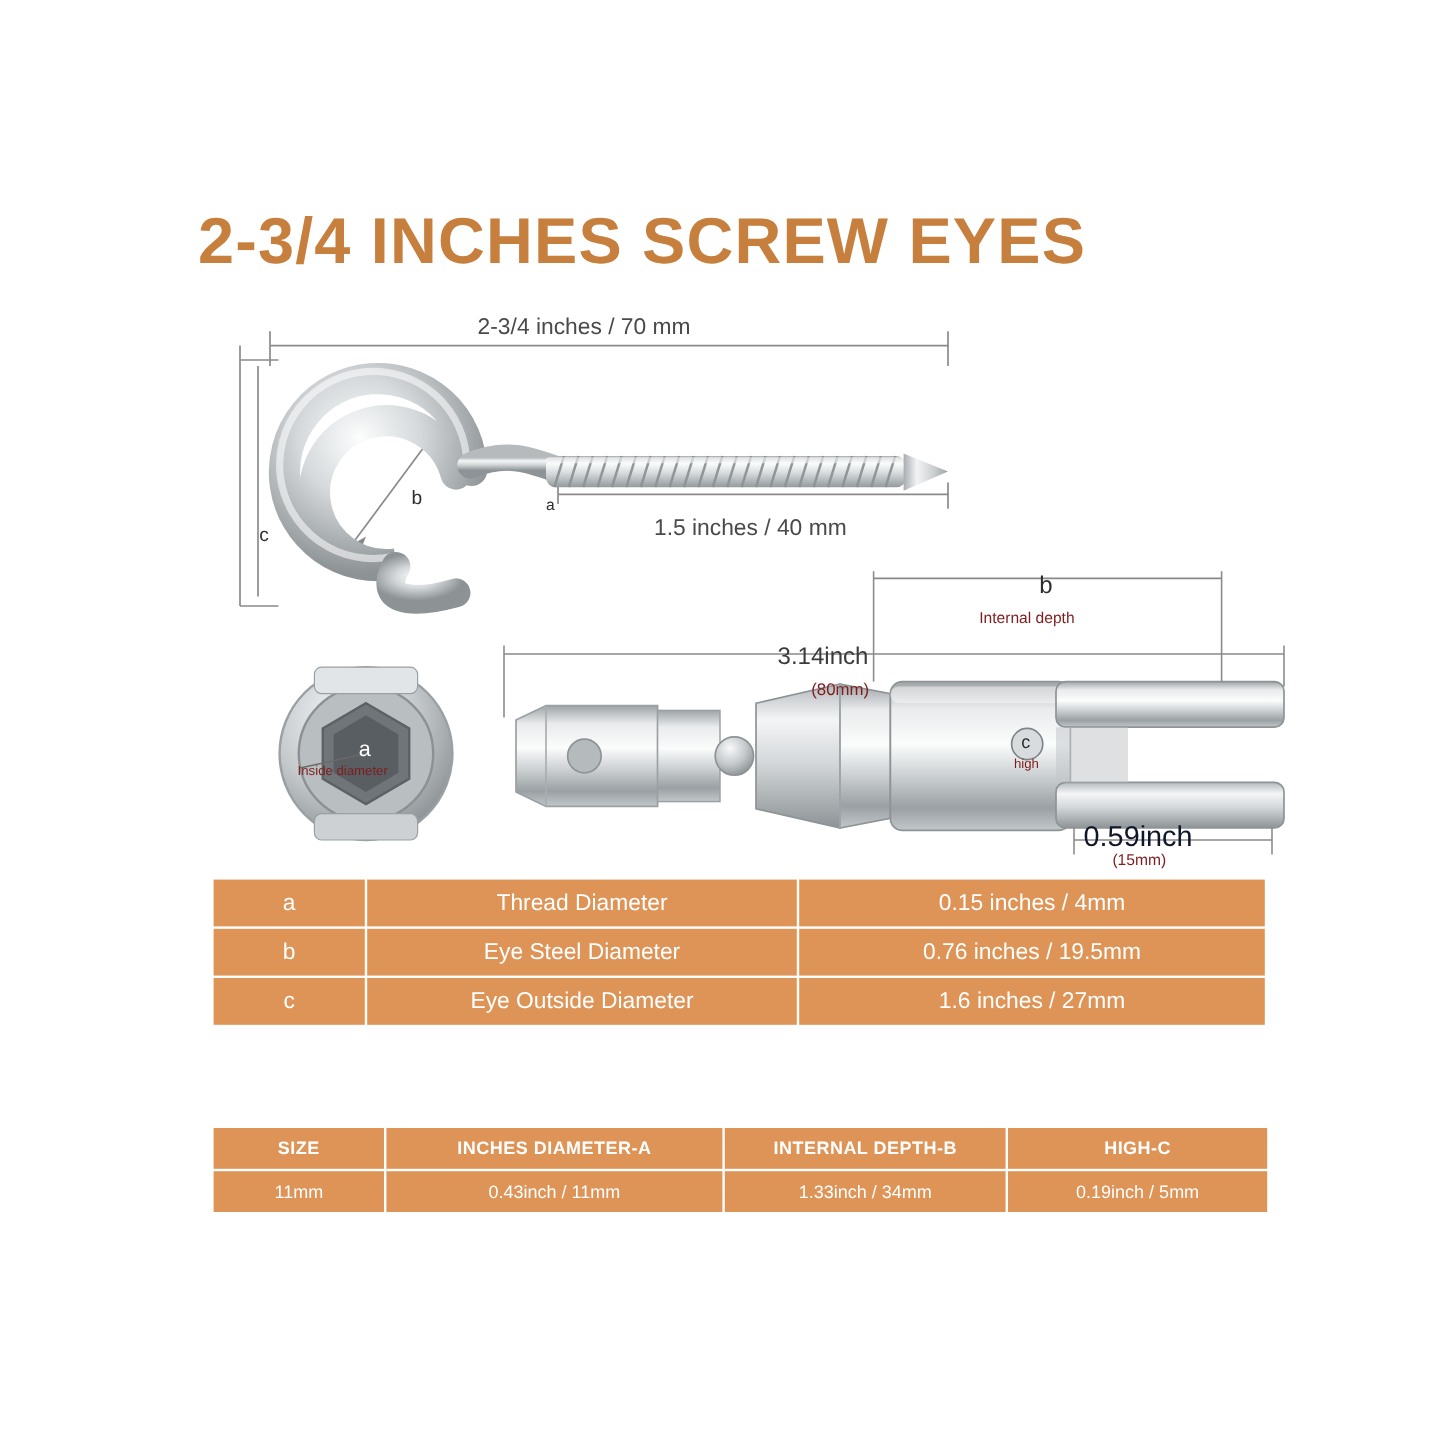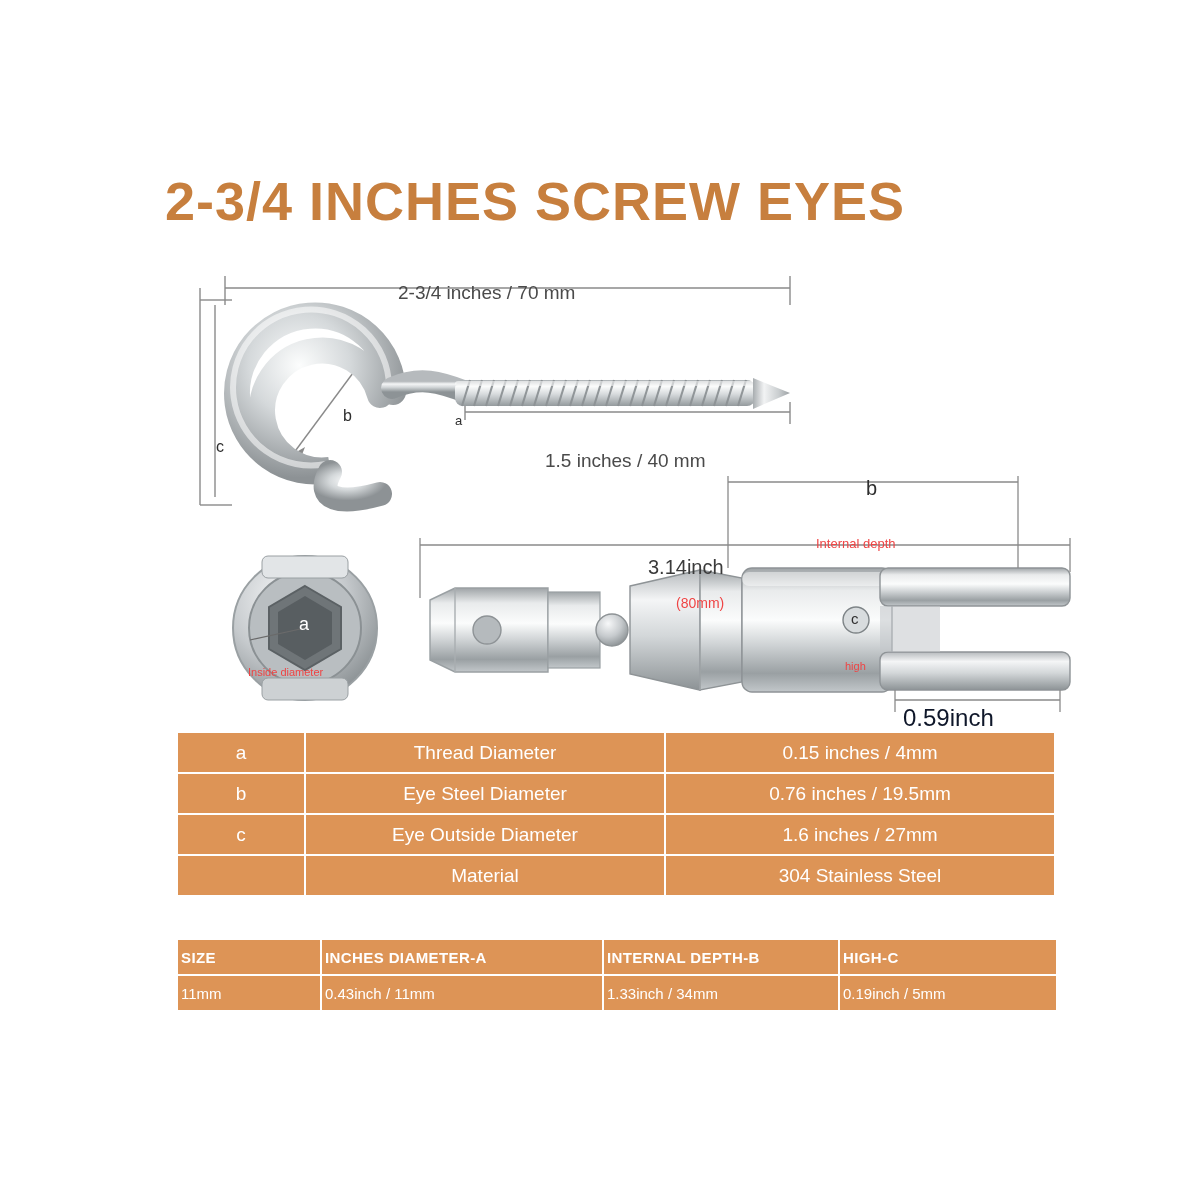--- a/index.html
+++ b/index.html
@@ -37,28 +37,26 @@
     white-space: nowrap;
     margin-left: 37px;
   }
 
   
   .dim-label {
     position: absolute;
     font-size: 19px;
     color: #4a4a4a;
     white-space: nowrap;
-    margin-top: 20px;
   }
   .tiny-label {
     position: absolute;
     font-size: 11px;
-    color: #ef4444;
+    color: #7f1d1d;
     white-space: nowrap;
-    margin-top: 29px;
   }
   .letter {
     position: absolute;
     font-size: 16px;
     color: #2e2e2e;
     white-space: nowrap;
   }
 
   
   svg.overlay {
@@ -97,21 +95,21 @@
     left: 176px;
     top: 938px;
     width: 848px;
     border-collapse: collapse;
     table-layout: fixed;
   }
   .size-table td {
     background: #dd9456;
     color: #ffffff;
     border: 2px solid #ffffff;
-    text-align: left;
+    text-align: center;
     font-size: 15px;
     height: 34px;
     padding: 0 3px;
   }
   .size-table td.hdr { font-weight: bold; letter-spacing: .4px; }
   .size-table td.c1 { width: 136px; }
   .size-table td.c2 { width: 274px; }
   .size-table td.c3 { width: 228px; margin-left: 46px; }
   .size-table td.c4 { width: 210px; }
 </style>
@@ -312,25 +310,20 @@
       <tr>
         <td class="col-a">b</td>
         <td class="col-b">Eye Steel Diameter</td>
         <td class="col-c">0.76 inches / 19.5mm</td>
       </tr>
       <tr>
         <td class="col-a">c</td>
         <td class="col-b">Eye Outside Diameter</td>
         <td class="col-c">1.6 inches / 27mm</td>
       </tr>
-      <tr>
-        <td class="col-a"></td>
-        <td class="col-b">Material</td>
-        <td class="col-c">304 Stainless Steel</td>
-      </tr>
     </tbody>
   </table>
 
   <table class="size-table">
     <tbody>
       <tr>
         <td class="c1 hdr">SIZE</td>
         <td class="c2 hdr">INCHES DIAMETER-A</td>
         <td class="c3 hdr">INTERNAL DEPTH-B</td>
         <td class="c4 hdr">HIGH-C</td>

